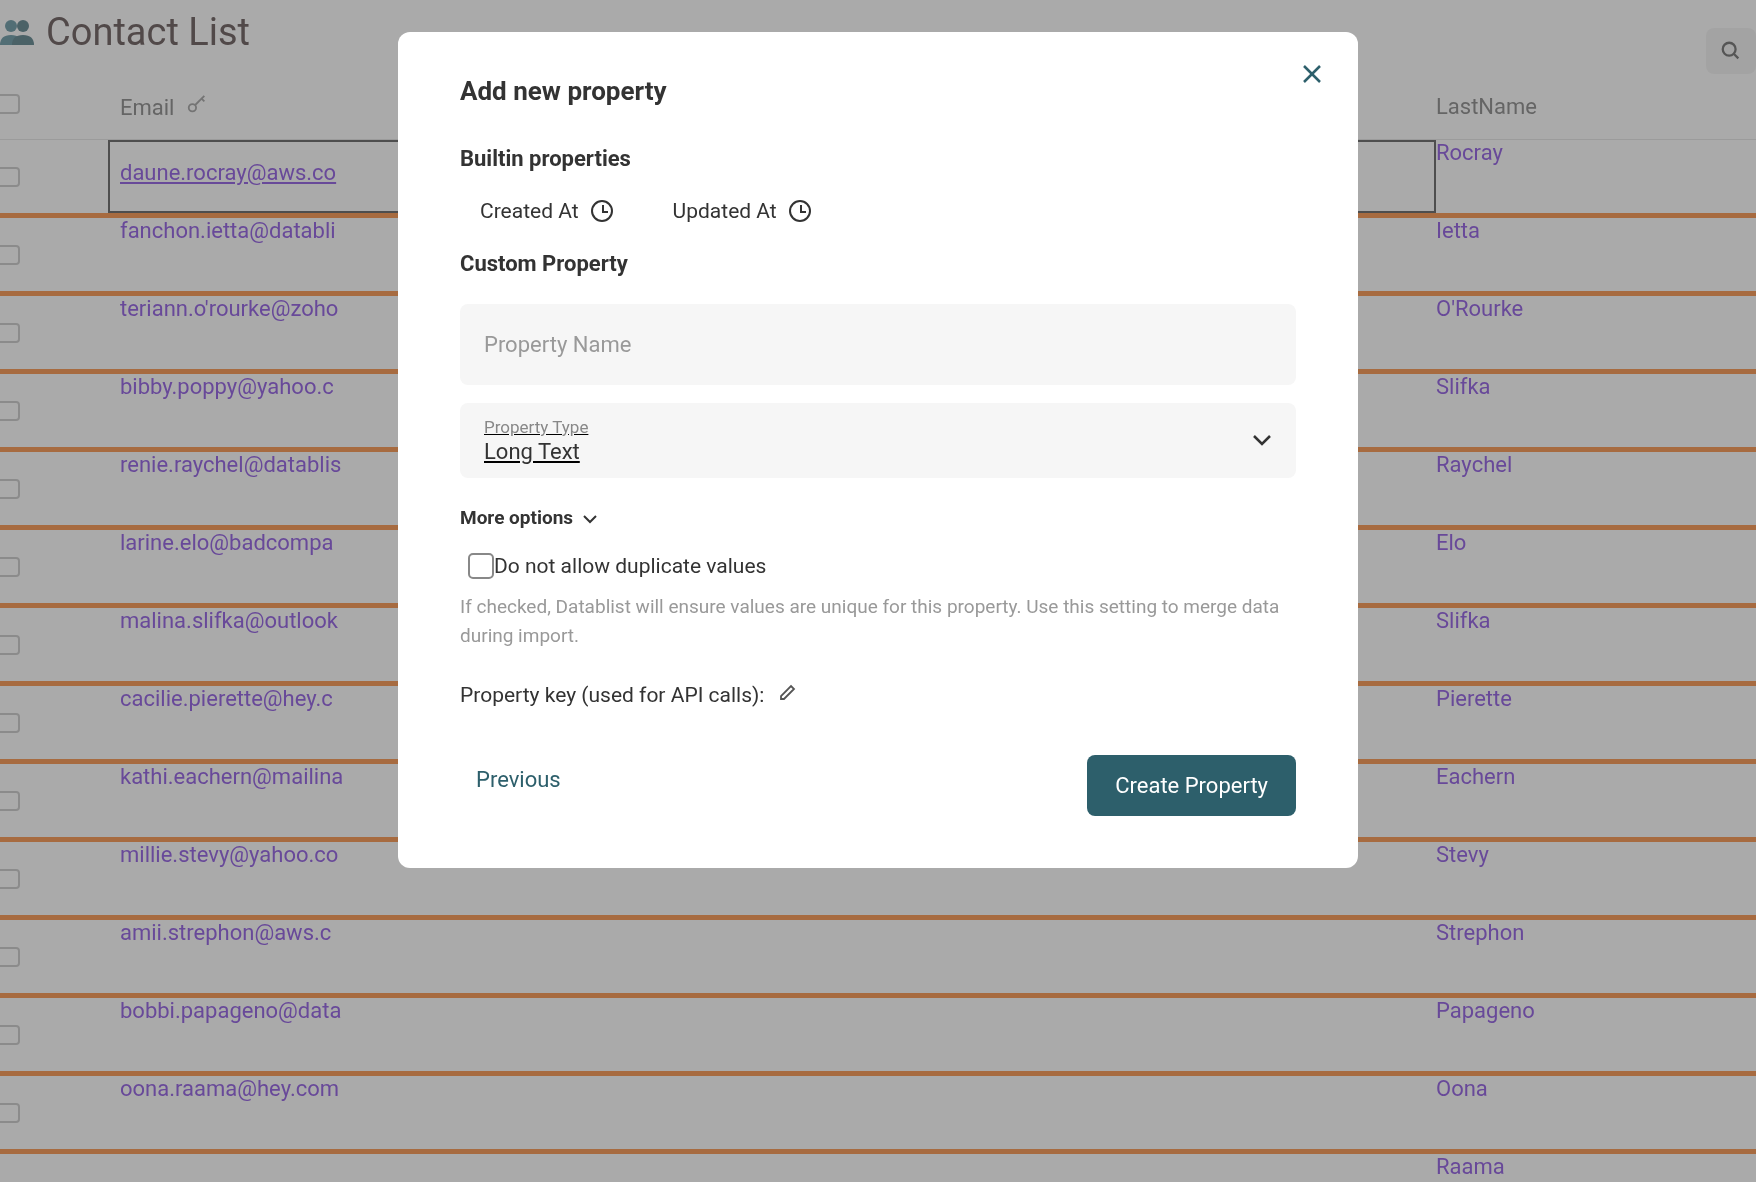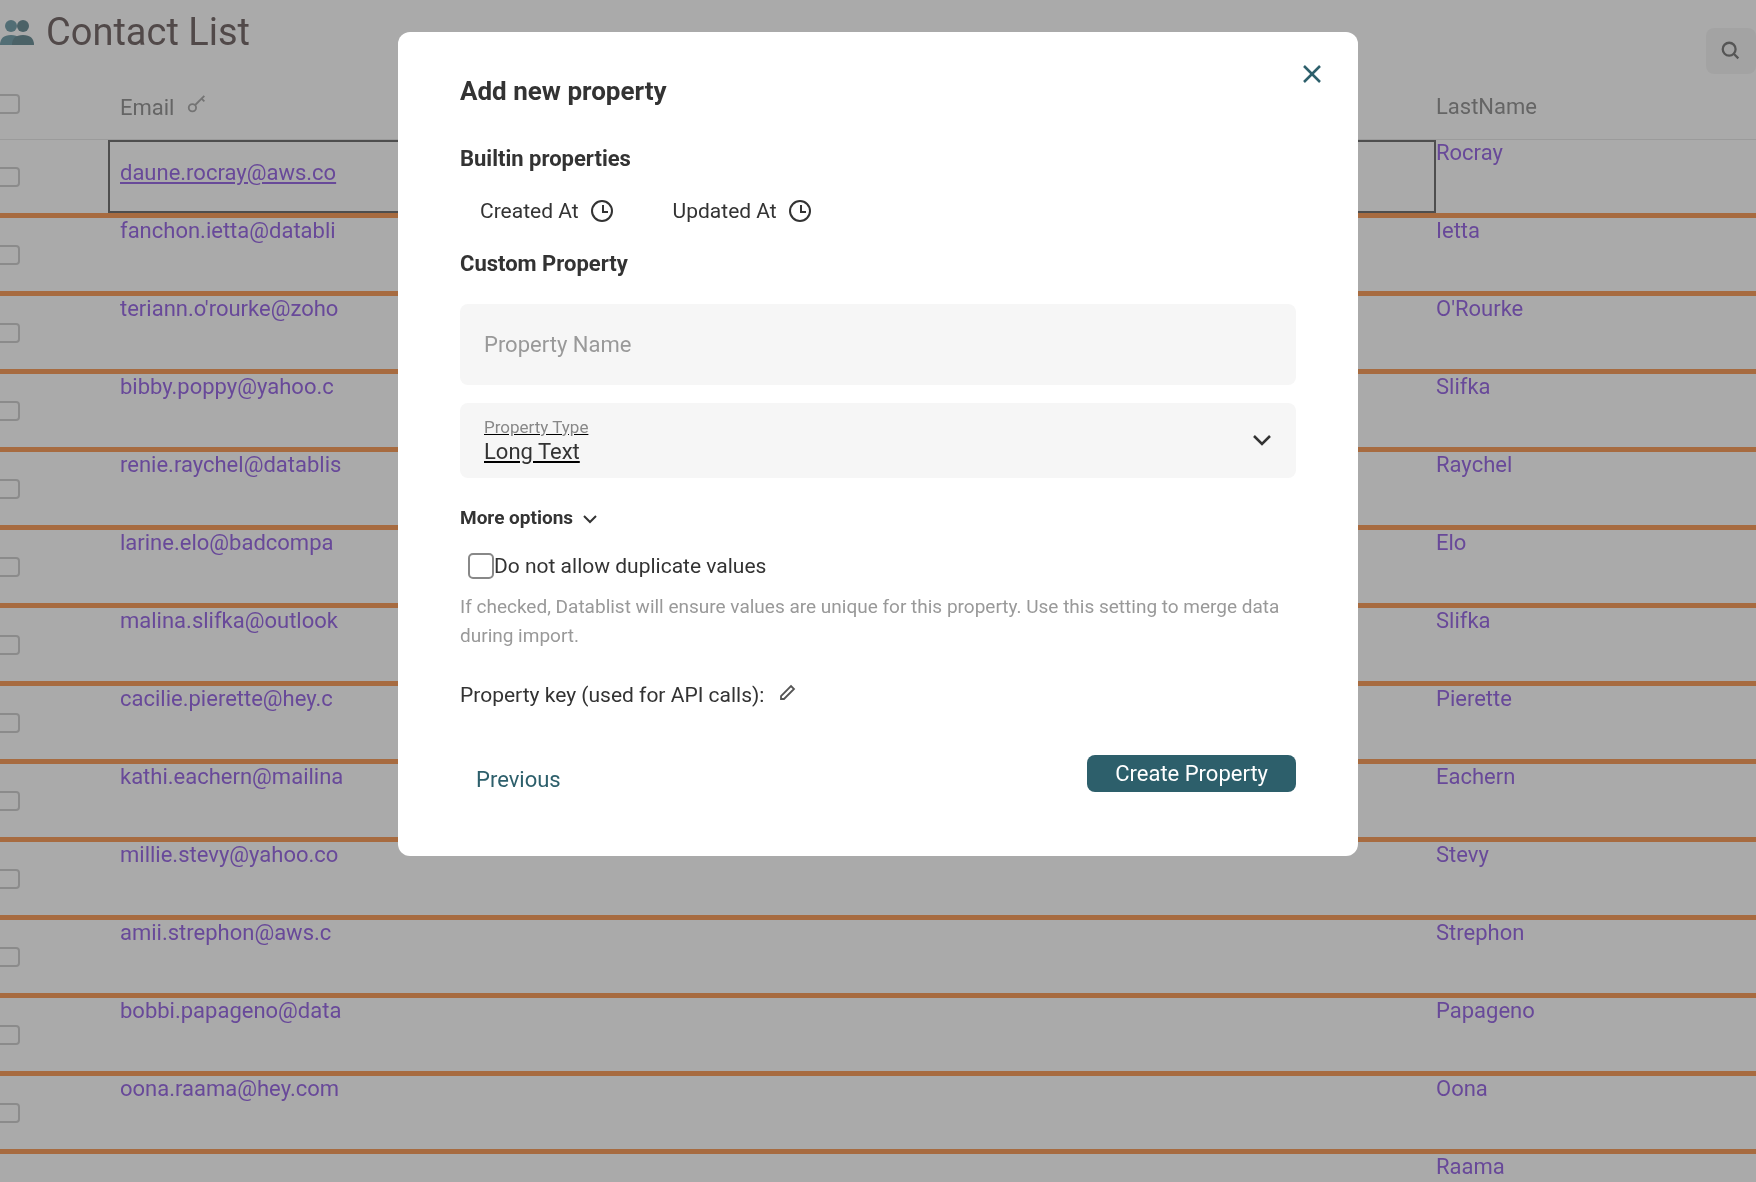--- a/index.html
+++ b/index.html
@@ -299,21 +299,21 @@
       cursor: pointer;
       padding: 12px 16px;
     }
 
     .btn-create {
       background: #2d5f6b;
       color: white;
       border: none;
       border-radius: 8px;
       font-size: 22px;
-      padding: 6px 28px;
+      padding: 18px 28px;
       cursor: pointer;
     }
 
     .clock-icon {
       width: 22px;
       height: 22px;
       border: 2px solid #333;
       border-radius: 50%;
       position: relative;
     }

